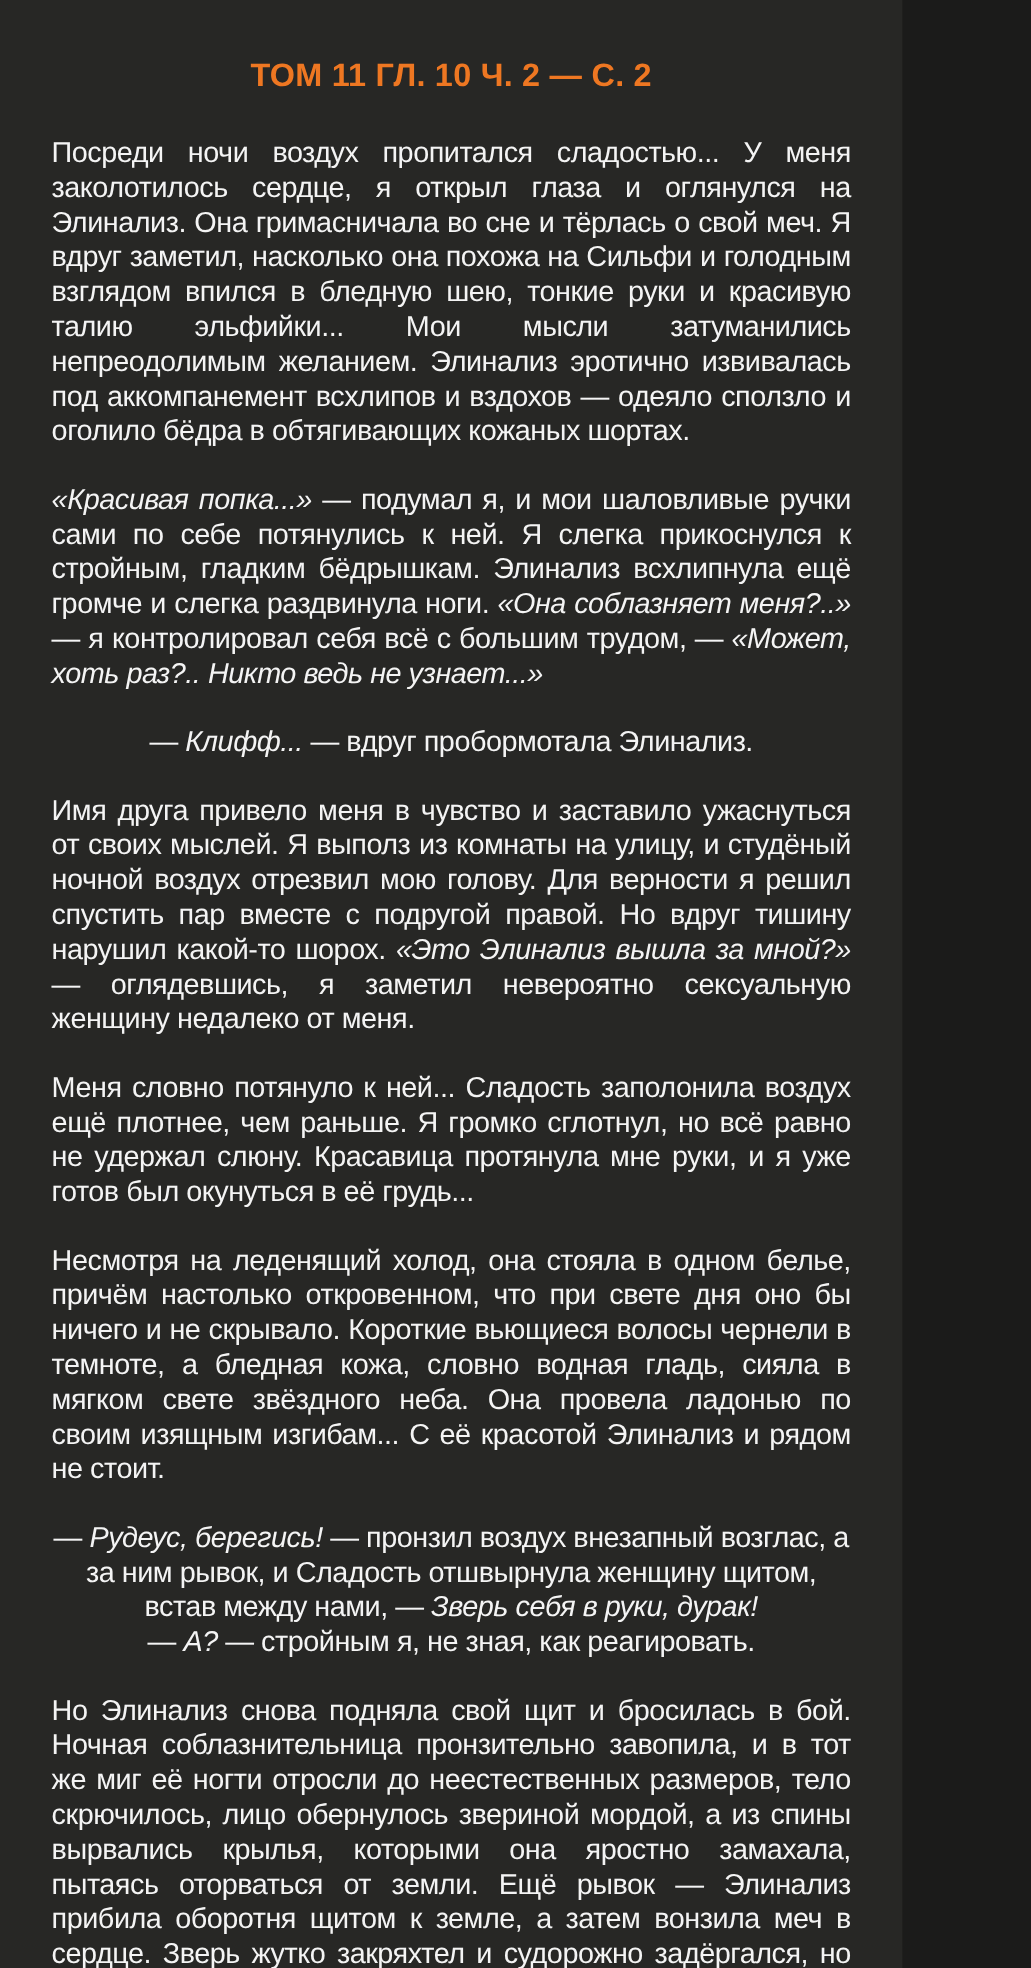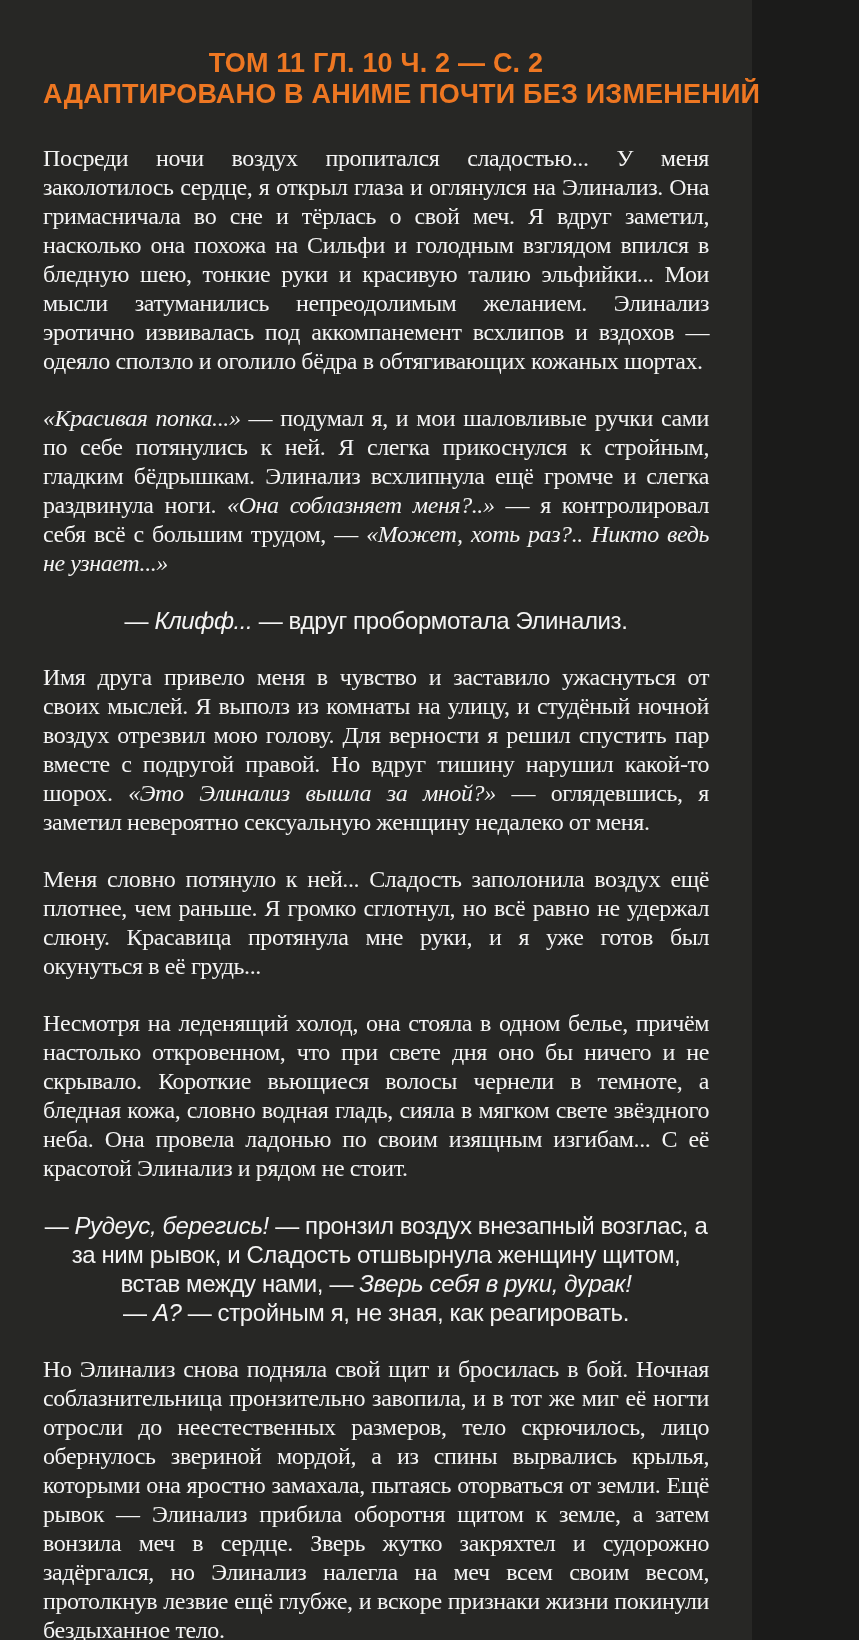--- a/index.html
+++ b/index.html
@@ -30,31 +30,30 @@
   }
   .story p.para {
     margin: 0 0 28px 0;
     font-size: 24px;
     line-height: 29px;
     letter-spacing: -0.4px;
   }
   .story p.para:last-child {
     margin-bottom: 17px;
   }
-  .align-justify { text-align: justify; font-family: Liberation Serif, serif; }
+  .align-justify { text-align: justify; }
   .align-left   { text-align: center; }
   em { font-style: italic; }
 </style>
 </head>
 <body>
 
 <div class="page">
   <header class="header">
     <div class="hline">ТОМ 11 ГЛ. 10 Ч. 2 — С. 2</div>
-    <div class="hline">АДАПТИРОВАНО В АНИМЕ ПОЧТИ БЕЗ ИЗМЕНЕНИЙ</div>
   </header>
   <main class="story">
       <p class="para align-justify"><span>Посреди ночи воздух пропитался сладостью... У меня заколотилось сердце, я открыл глаза и оглянулся на Элинализ. Она гримасничала во сне и тёрлась о свой меч. Я вдруг заметил, насколько она похожа на Сильфи и голодным взглядом впился в бледную шею, тонкие руки и красивую талию эльфийки... Мои мысли затуманились непреодолимым желанием. Элинализ эротично извивалась под аккомпанемент всхлипов и вздохов — одеяло сползло и оголило бёдра в обтягивающих кожаных шортах.</span></p>
       <p class="para align-justify"><em>«Красивая попка...»</em><span> — подумал я, и мои шаловливые ручки сами по себе потянулись к ней. Я слегка прикоснулся к стройным, гладким бёдрышкам. Элинализ всхлипнула ещё громче и слегка раздвинула ноги. </span><em>«Она соблазняет меня?..»</em><span> — я контролировал себя всё с большим трудом, — </span><em>«Может, хоть раз?.. Никто ведь не узнает...»</em></p>
       <p class="para align-left"><span>— </span><em>Клифф...</em><span> — вдруг пробормотала Элинализ.</span></p>
       <p class="para align-justify"><span>Имя друга привело меня в чувство и заставило ужаснуться от своих мыслей. Я выполз из комнаты на улицу, и студёный ночной воздух отрезвил мою голову. Для верности я решил спустить пар вместе с подругой правой. Но вдруг тишину нарушил какой-то шорох. </span><em>«Это Элинализ вышла за мной?»</em><span> — оглядевшись, я заметил невероятно сексуальную женщину недалеко от меня.</span></p>
       <p class="para align-justify"><span>Меня словно потянуло к ней... Сладость заполонила воздух ещё плотнее, чем раньше. Я громко сглотнул, но всё равно не удержал слюну. Красавица протянула мне руки, и я уже готов был окунуться в её грудь...</span></p>
       <p class="para align-justify"><span>Несмотря на леденящий холод, она стояла в одном белье, причём настолько откровенном, что при свете дня оно бы ничего и не скрывало. Короткие вьющиеся волосы чернели в темноте, а бледная кожа, словно водная гладь, сияла в мягком свете звёздного неба. Она провела ладонью по своим изящным изгибам... С её красотой Элинализ и рядом не стоит.</span></p>
       <p class="para align-left"><span>— </span><em>Рудеус, берегись!</em><span> — пронзил воздух внезапный возглас, а за ним рывок, и Сладость отшвырнула женщину щитом, встав между нами, — </span><em>Зверь себя в руки, дурак!</em><br><span>— </span><em>А?</em><span> — стройным я, не зная, как реагировать.</span></p>
       <p class="para align-justify"><span>Но Элинализ снова подняла свой щит и бросилась в бой. Ночная соблазнительница пронзительно завопила, и в тот же миг её ногти отросли до неестественных размеров, тело скрючилось, лицо обернулось звериной мордой, а из спины вырвались крылья, которыми она яростно замахала, пытаясь оторваться от земли. Ещё рывок — Элинализ прибила оборотня щитом к земле, а затем вонзила меч в сердце. Зверь жутко закряхтел и судорожно задёргался, но Элинализ налегла на меч всем своим весом, протолкнув лезвие ещё глубже, и вскоре признаки жизни покинули бездыханное тело.</span></p>

